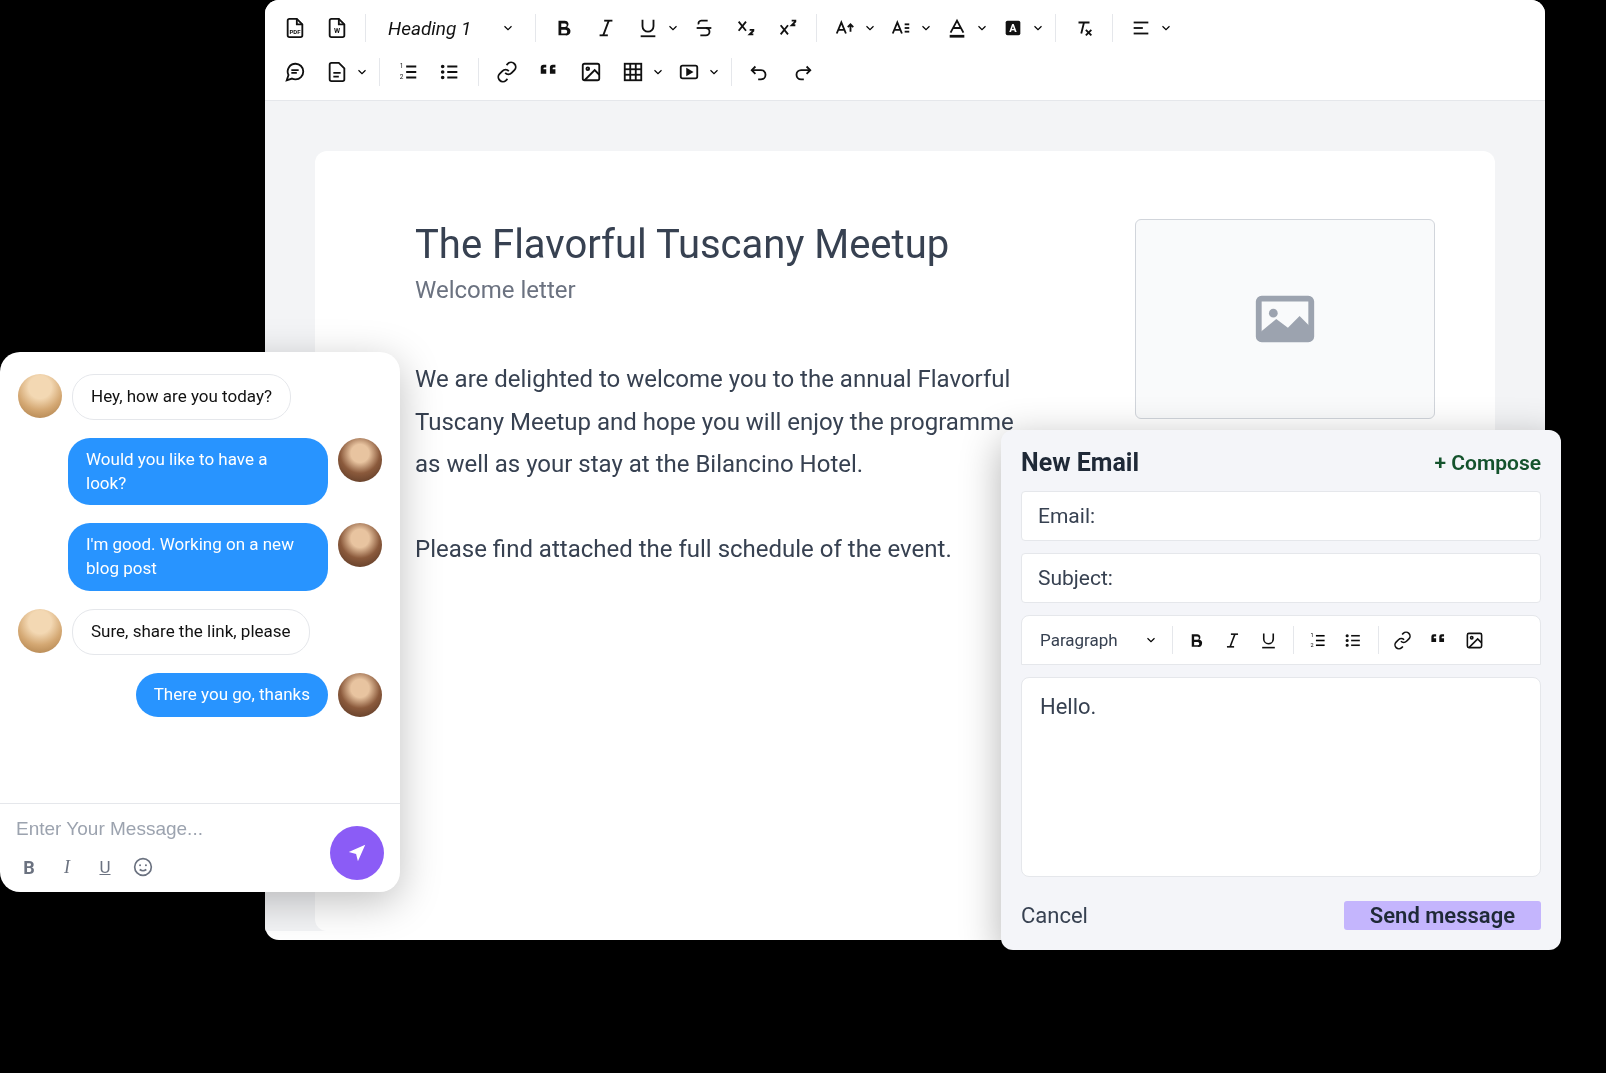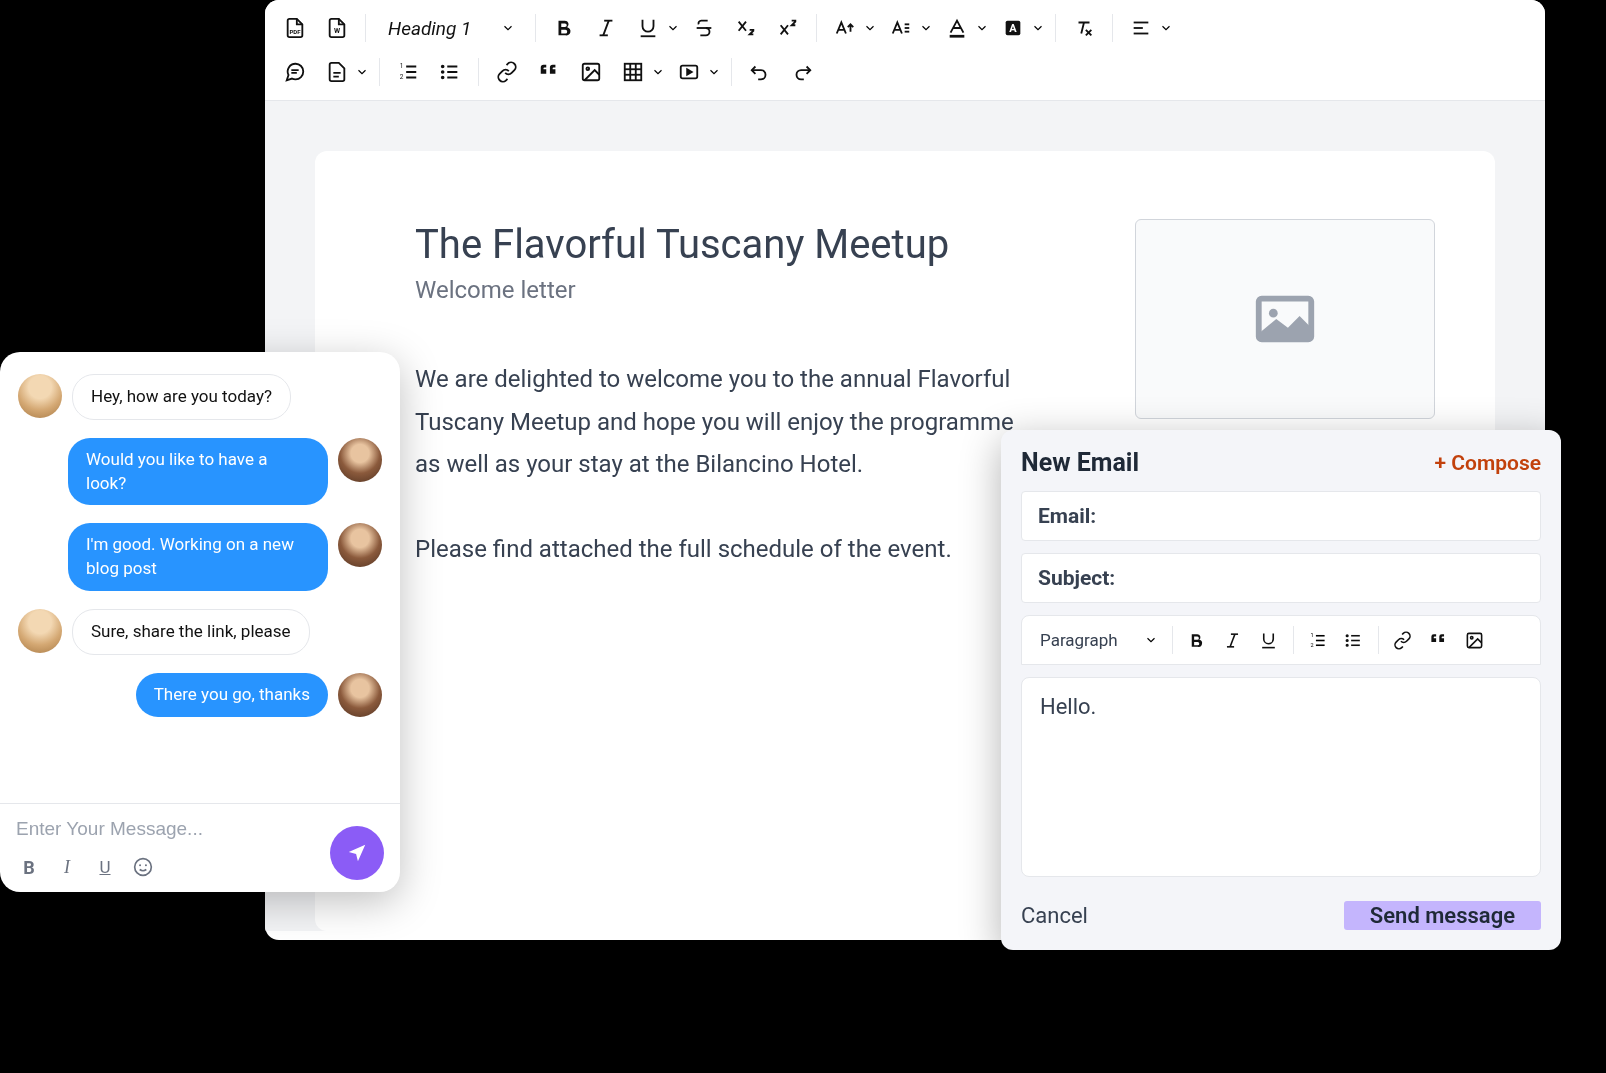--- a/index.html
+++ b/index.html
@@ -247,36 +247,35 @@
     margin-bottom: 14px;
   }
   .email-title {
     font-size: 25px;
     font-weight: 700;
     color: #1f2937;
   }
   .email-compose-link {
     font-size: 21px;
     font-weight: 600;
-    color: #c2410c;
+    color: #14532d;
     cursor: pointer;
   }
   .email-field {
     width: 100%;
     height: 50px;
     background: #fff;
     border: 1px solid #e5e7eb;
     border-radius: 4px;
     padding: 0 16px;
     font-size: 21px;
     color: #111;
     margin-bottom: 12px;
     display: flex;
     align-items: center;
-    font-weight: bold;
   }
   .email-field-label { color: #374151; }
   .email-mini-toolbar {
     background: #fff;
     border: 1px solid #e5e7eb;
     border-radius: 8px 8px 0 0;
     display: flex;
     align-items: center;
     height: 50px;
     padding: 0 8px;

